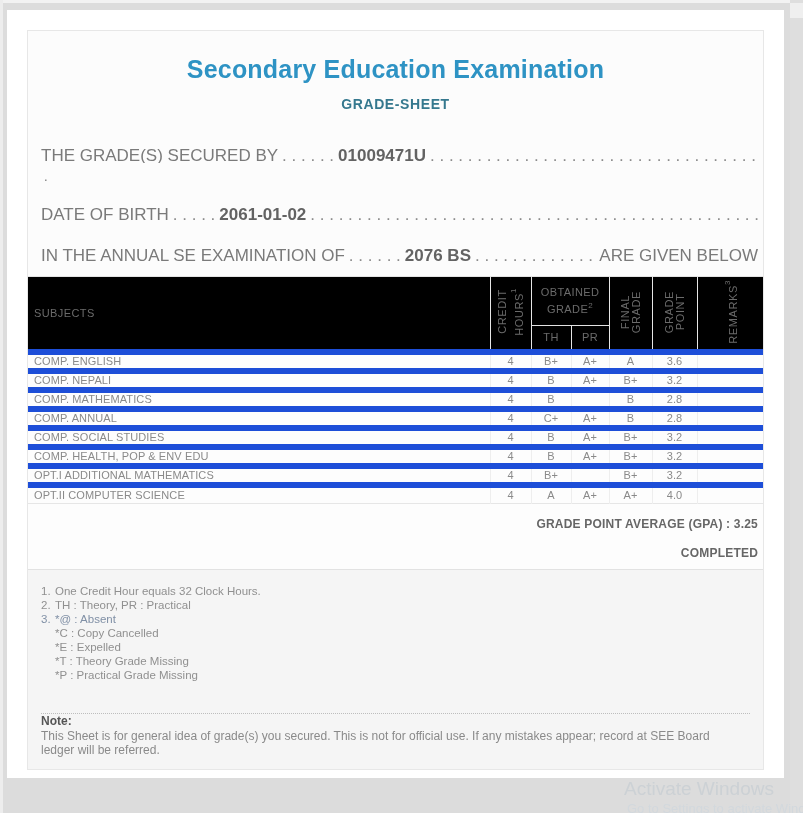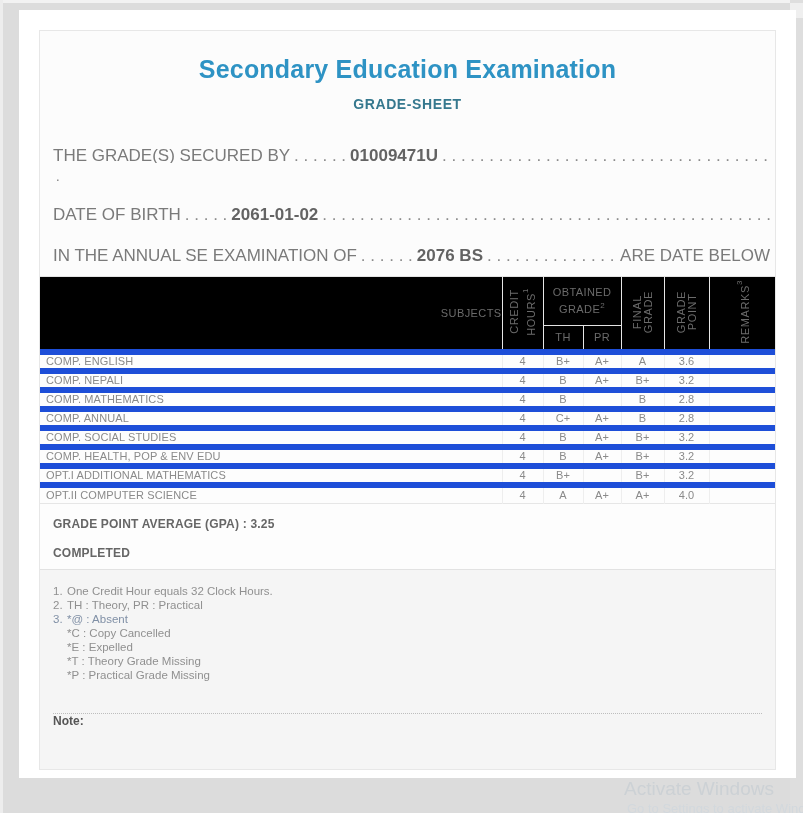--- a/index.html
+++ b/index.html
@@ -9,21 +9,21 @@
     background:#dcdcdc;
     font-family:"Liberation Sans", sans-serif;
     -webkit-font-smoothing:antialiased;
   }
   .top-edge { position:absolute; left:0; top:0; width:100%; height:3px; background:#f2f2f2; }
   .left-edge { position:absolute; left:0; top:0; width:3px; height:100%; background:#ededed; }
   .scroll-track { position:absolute; right:0; top:0; width:13px; height:100%; background:#dedede; }
   .scroll-btn { position:absolute; right:0; top:3px; width:13px; height:15px; background:#efefef; }
 
   .card {
-    position:absolute; left:19px; top:10px; width:777px; height:768px;
+    position:absolute; left:7px; top:10px; width:777px; height:768px;
     background:#ffffff;
   }
   .panel {
     position:absolute; left:20px; top:20px; width:737px; height:740px;
     background:#fcfcfc; border:1px solid #e7e7e7;
     overflow:hidden;
   }
 
   .page-title {
     margin-top:24px; text-align:center;
@@ -52,40 +52,40 @@
 
   table.grades {
     margin-top:13px; width:100%; border-collapse:collapse; table-layout:fixed;
     border-top:1px solid #e3e3e3; border-bottom:1px solid #e6e6e6;
   }
   table.grades th, table.grades td { font-weight:normal; }
   thead th {
     background:#000000; color:#6b6b6b; font-weight:bold; font-size:11px;
     letter-spacing:0.4px; vertical-align:middle;margin-top:12px;
   }
-  th.subjects-h { text-align:right; padding-left:6px; }
+  th.subjects-h { text-align:left; padding-left:6px; }
   th.col-line { border-left:1px solid #e6e6e6; }
   th.obt-h { height:40px; text-align:center; border-bottom:1px solid #e3e3e3; line-height:13px; }
   th.sub-h { height:21px; text-align:center; }
   .vtext {
     writing-mode:vertical-rl; transform:rotate(180deg);
     display:inline-block; line-height:11px; letter-spacing:0.6px;
     white-space:nowrap; margin:3px 0;
   }
   sup { font-size:8px; }
   tbody td {
     height:19px; font-size:11px; color:#8a8a8a; text-align:center;
     border-top:6px solid #1d4ed8; background:#fdfdfd;
   }
   tbody td.subject-cell { text-align:left; padding-left:6px; letter-spacing:0.1px; }
   tbody td.col-line { border-left:1px solid #eeeeee; }
 
   .summary { padding:13px 5px 9px 13px; background:#fdfdfd; }
   .gpa-line, .status-line {
-    font-size:12px; font-weight:bold; color:#666666;
+    text-align:right; font-size:12px; font-weight:bold; color:#666666;
     letter-spacing:0.2px;
   }
   .status-line { margin-top:15px; }
 
   .foot-section {
     border-top:1px solid #e2e2e2; background:#f5f5f5;
     padding:14px 13px 0 13px; height:232px;
   }
   .fn-line { display:flex; font-size:11.5px; color:#909090; line-height:14px; }
   .fn-marker { flex:0 0 14px; }
@@ -133,21 +133,21 @@
         <span class="dots">. . . . .</span>
         <span class="val">2061-01-02</span>
         <span class="fill">. . . . . . . . . . . . . . . . . . . . . . . . . . . . . . . . . . . . . . . . . . . . . . . . . . . . . . . . . . . . . . . . . . . . . . . . . . . . . . . . . . . . . . . . . . . . . . . . . . . . . . . . . . . . . . . . . . . . . . . . . . . . . . . . . . . . . . . .</span>
       </div>
 
       <div class="info-line gap-26">
         <span class="lbl">IN THE ANNUAL SE EXAMINATION OF</span>
         <span class="dots">. . . . . .</span>
         <span class="val">2076 BS</span>
         <span class="fill">. . . . . . . . . . . . . . . . . . . . . . . . . . . . . . . . . . . . . . . . . . . . . . . . . . . . . . . . . . . . . . . . . . . . . . . . . . . . . . . . . . . . . . . . . . . . . . . . . . . . . . . . . . . . . . . . . . . . . . . . . . . . . . . . . . . . . . . .</span>
-        <span class="suffix">ARE DATE BELOW</span>
+        <span class="suffix">ARE GIVEN BELOW</span>
       </div>
     </div>
 
     <table class="grades">
       <colgroup>
         <col style="width:462px">
           <col style="width:41px">
           <col style="width:40px">
         <col style="width:38px">
           <col style="width:43px">
@@ -285,19 +285,20 @@
         <span>*T : Theory Grade Missing</span>
       </div>
       <div class="fn-line">
         <span class="fn-marker"></span>
         <span>*P : Practical Grade Missing</span>
       </div>
 
       <div class="divider"></div>
 
       <div class="note-label">Note:</div>
+      <div class="note-text">This Sheet is for general idea of grade(s) you secured. This is not for official use. If any mistakes appear; record at SEE Board ledger will be referred.</div>
     </div>
 
   </div>
 </div>
 
 <div class="wm-line1">Activate Windows</div>
 <div class="wm-line2">Go to Settings to activate Windows</div>
 
 </body></html>

